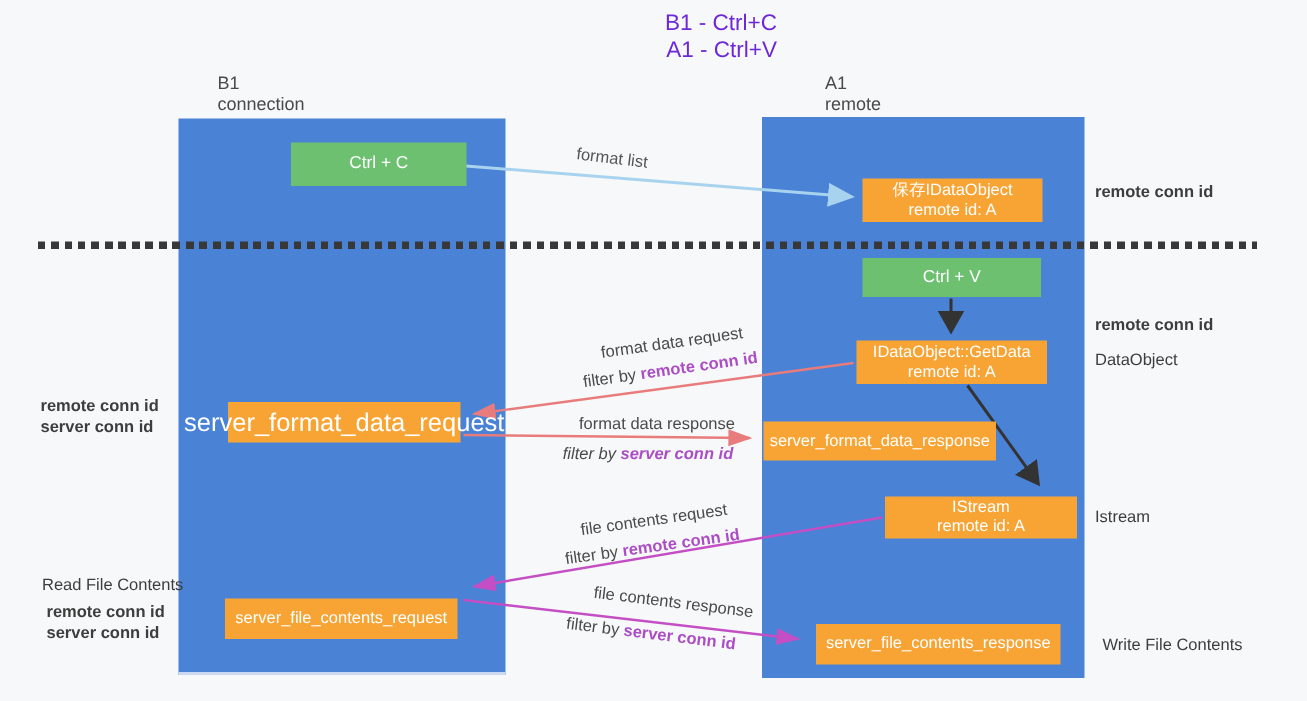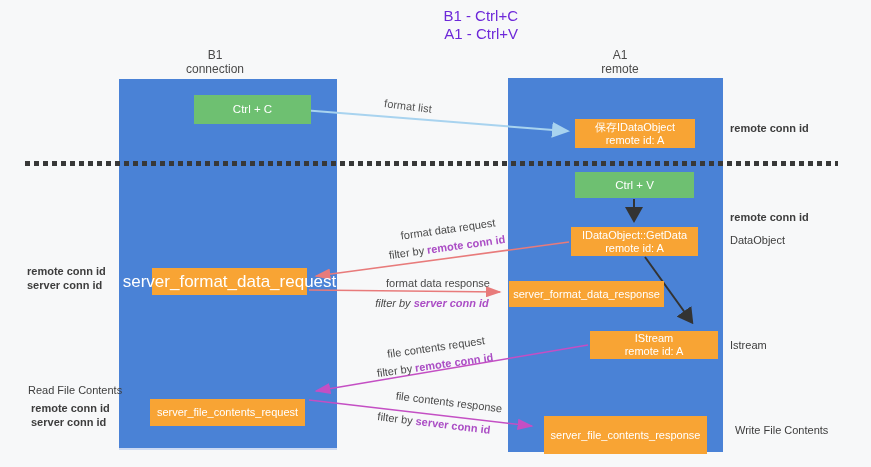--- a/index.html
+++ b/index.html
@@ -11,21 +11,21 @@
     position:relative;
     width:871px;height:467px;
     overflow:hidden;
     background:#f7f8f9;
   }
   .title{
     position:absolute; left:338px; top:7px; width:180px;
     text-align:right; font-size:15px; line-height:18px; color:#6d28d9;
   }
   .col-header{
-    position:absolute; width:140px; text-align:center;
+    position:absolute; width:140px; text-align:left;
     font-size:12px; line-height:14px; color:#4a4a4a;
   }
   .column{
     position:absolute; background:#4a82d6;
   }
   #col-left{ left:119px; top:79px; width:218px; height:369px; border-bottom:2px solid #ccd9f2;}
   #col-right{ left:508px; top:78px; width:215px; height:374px; }
   .dash-line{
     position:absolute; left:25px; top:161px; width:813px; height:5px;
     background:repeating-linear-gradient(90deg,#383838 0 5px,transparent 5px 9px);
@@ -127,21 +127,21 @@
 
   <div class="node orange" style="left:590px; top:331px; width:128px; height:28px; font-size:11px;">
     <div>IStream</div>
     <div>remote id: A</div>
   </div>
 
   <div class="node orange" style="left:150px; top:399px; width:155px; height:27px; font-size:11px;">
     <div>server_file_contents_request</div>
   </div>
 
-  <div class="node orange" style="left:544px; top:416px; width:163px; height:38px; font-size:11px;">
+  <div class="node orange" style="left:544px; top:416px; width:163px; height:27px; font-size:11px;">
     <div>server_file_contents_response</div>
   </div>
 
   <div class="mid-label tilt-dn" style="left:408px; top:106px; color:#555;">format list</div>
 
   <div class="mid-label tilt-up" style="left:448px; top:229px;">format data request</div>
   <div class="mid-label tilt-up" style="left:447px; top:247px;">
     <span class="filter-prefix">filter by</span><span class="purple">remote conn id</span>
   </div>
 

